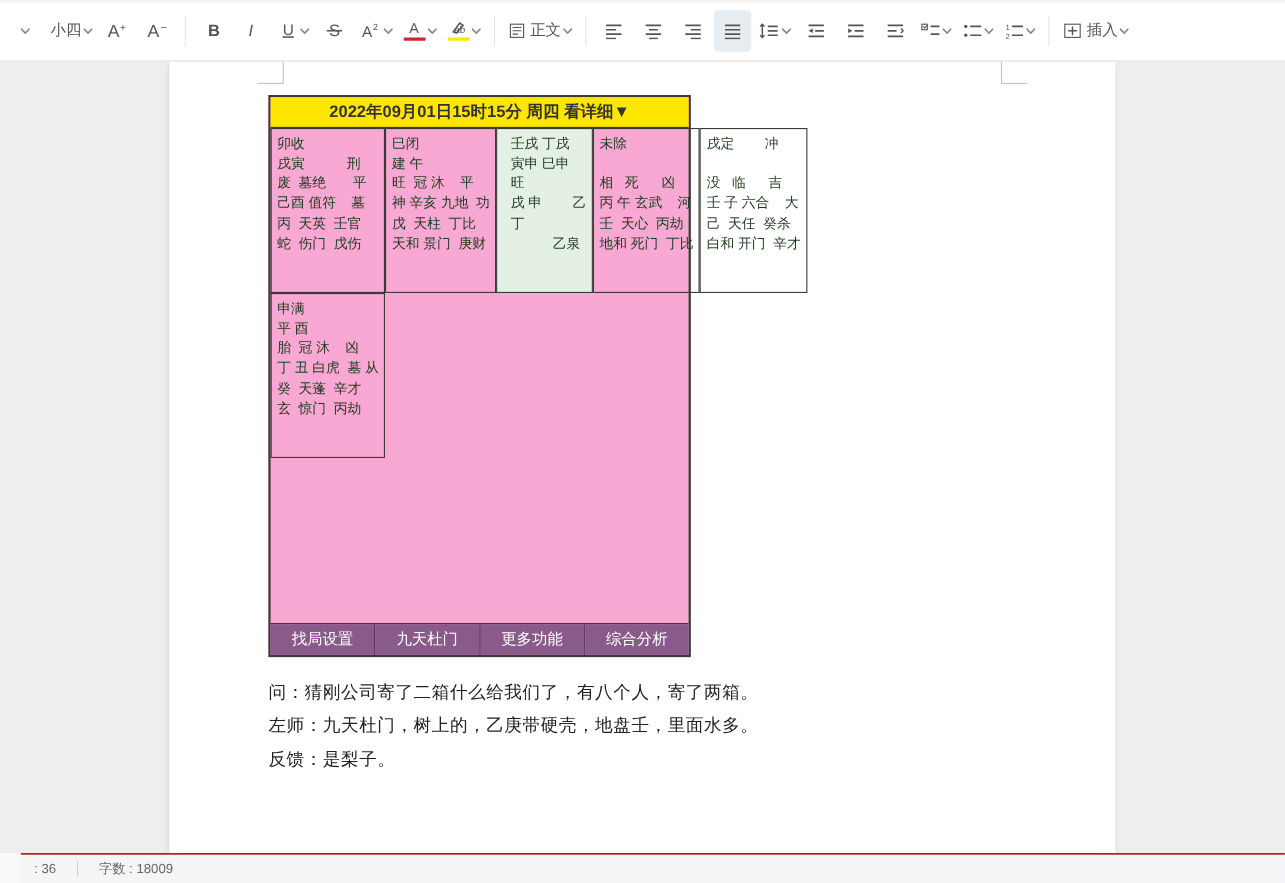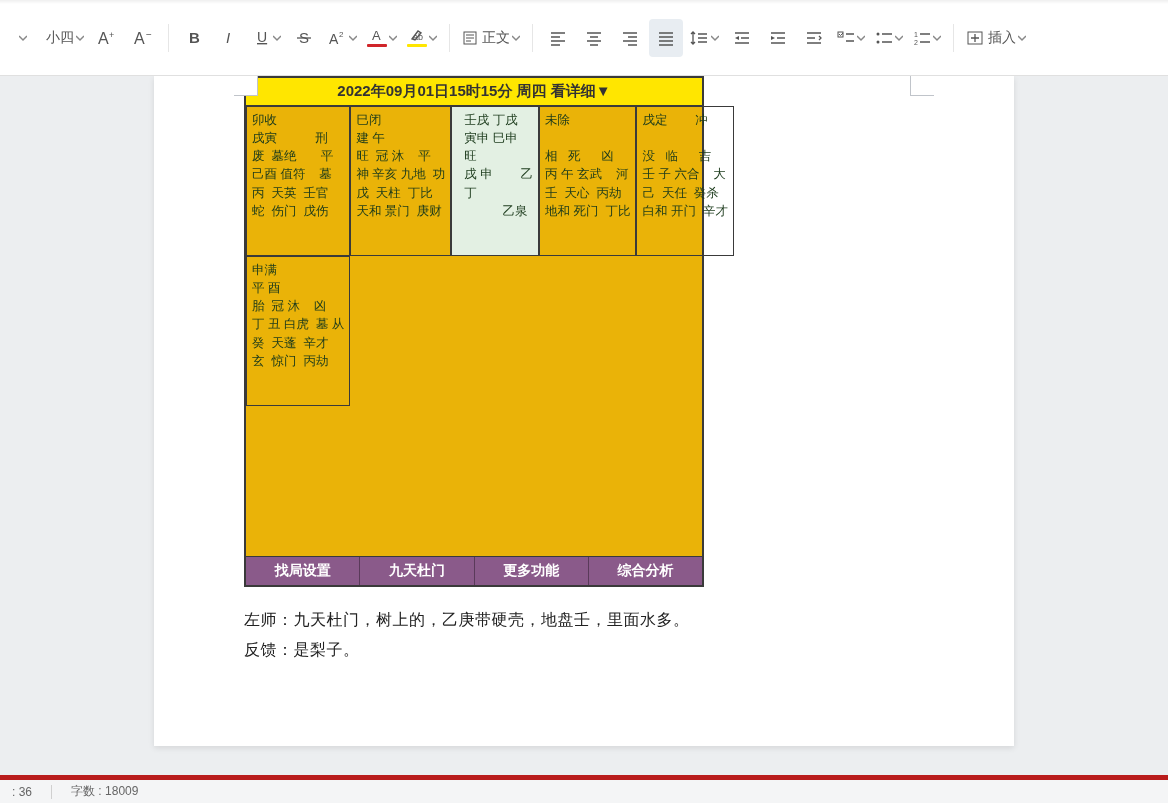--- a/index.html
+++ b/index.html
@@ -20,21 +20,21 @@
     flex-direction:column;
     width:1168px;
     height:803px;
     overflow:hidden;
     color:#333;
     font-size:13px;
   }
 
   
   .toolbar{
-    height:76px;
+    height:56px;
     display:flex;
     align-items:center;
     background:var(--toolbar-bg);
     border-bottom:1px solid var(--toolbar-border);
     padding:0 6px;
     gap:2px;
     flex-shrink:0;
     position:relative;
   }
   .toolbar::before{
@@ -104,23 +104,24 @@
     font-size:16px;
     line-height:1.9;
     color:#222;
     margin-top:18px;
     letter-spacing:0.5px;
   }
   .body-text p{margin:0;}
 
   
   .qimen{
-    width:460px;
+    margin-top:30px;
+    width:384px;
     border:2px solid #3a3a3a;
-    background:#eab308;
+    background:#f9a8d4;
     font-size:13px;
   }
   .qm-title{
     background:#ffe600;
     text-align:center;
     font-weight:600;
     padding:4px 0;
     color:#333;
     border-bottom:1px solid #3a3a3a;
     font-size:15px;
@@ -137,45 +138,45 @@
     line-height:1.45;
     min-height:150px;
     position:relative;
     color:#1b3a1b;
     white-space:pre;
   }
   .qm-cell.center{background:#e3f0e3;padding-left:12px;}
   .qm-foot{
     display:flex;
     border-top:1px solid #3a3a3a;
-    font-weight:bold;
   }
   .qm-btn{
     flex:1;
     text-align:center;
     background:#8a5a8a;
     color:#fff;
     padding:5px 0;
     font-size:14px;
     border-right:1px solid #5a3a5a;
   }
   .qm-btn:last-child{border-right:none;}
 
   
   .status{
     height:28px;
     background:var(--status-bg);
-    border-top:5px solid #b91c1c;
+    border-top:2px solid #b91c1c;
     display:flex;
     align-items:center;
     font-size:12px;
     color:#666;
     padding:0 12px;
     gap:19px;
     flex-shrink:0;
+    margin-left:19px;
   }
   .status .sdiv{width:1px;height:14px;background:#d0d0d0;}
 </style>
 </head>
 <body>
 
 <div class="toolbar">
 
   <div class="tb-item">
     <svg width="8" height="8" viewBox="0 0 8 8">
@@ -446,20 +447,21 @@
         </div>
         <div class="qm-foot">
           <div class="qm-btn">找局设置</div>
           <div class="qm-btn">九天杜门</div>
           <div class="qm-btn">更多功能</div>
           <div class="qm-btn">综合分析</div>
         </div>
       </div>
 
       <div class="body-text">
+        <p>问：猜刚公司寄了二箱什么给我们了，有八个人，寄了两箱。</p>
         <p>左师：九天杜门，树上的，乙庚带硬壳，地盘壬，里面水多。</p>
         <p>反馈：是梨子。</p>
       </div>
     </div>
   </div>
 </div>
 
 <div class="status">
   <span>: 36</span>
   <span class="sdiv"></span>

